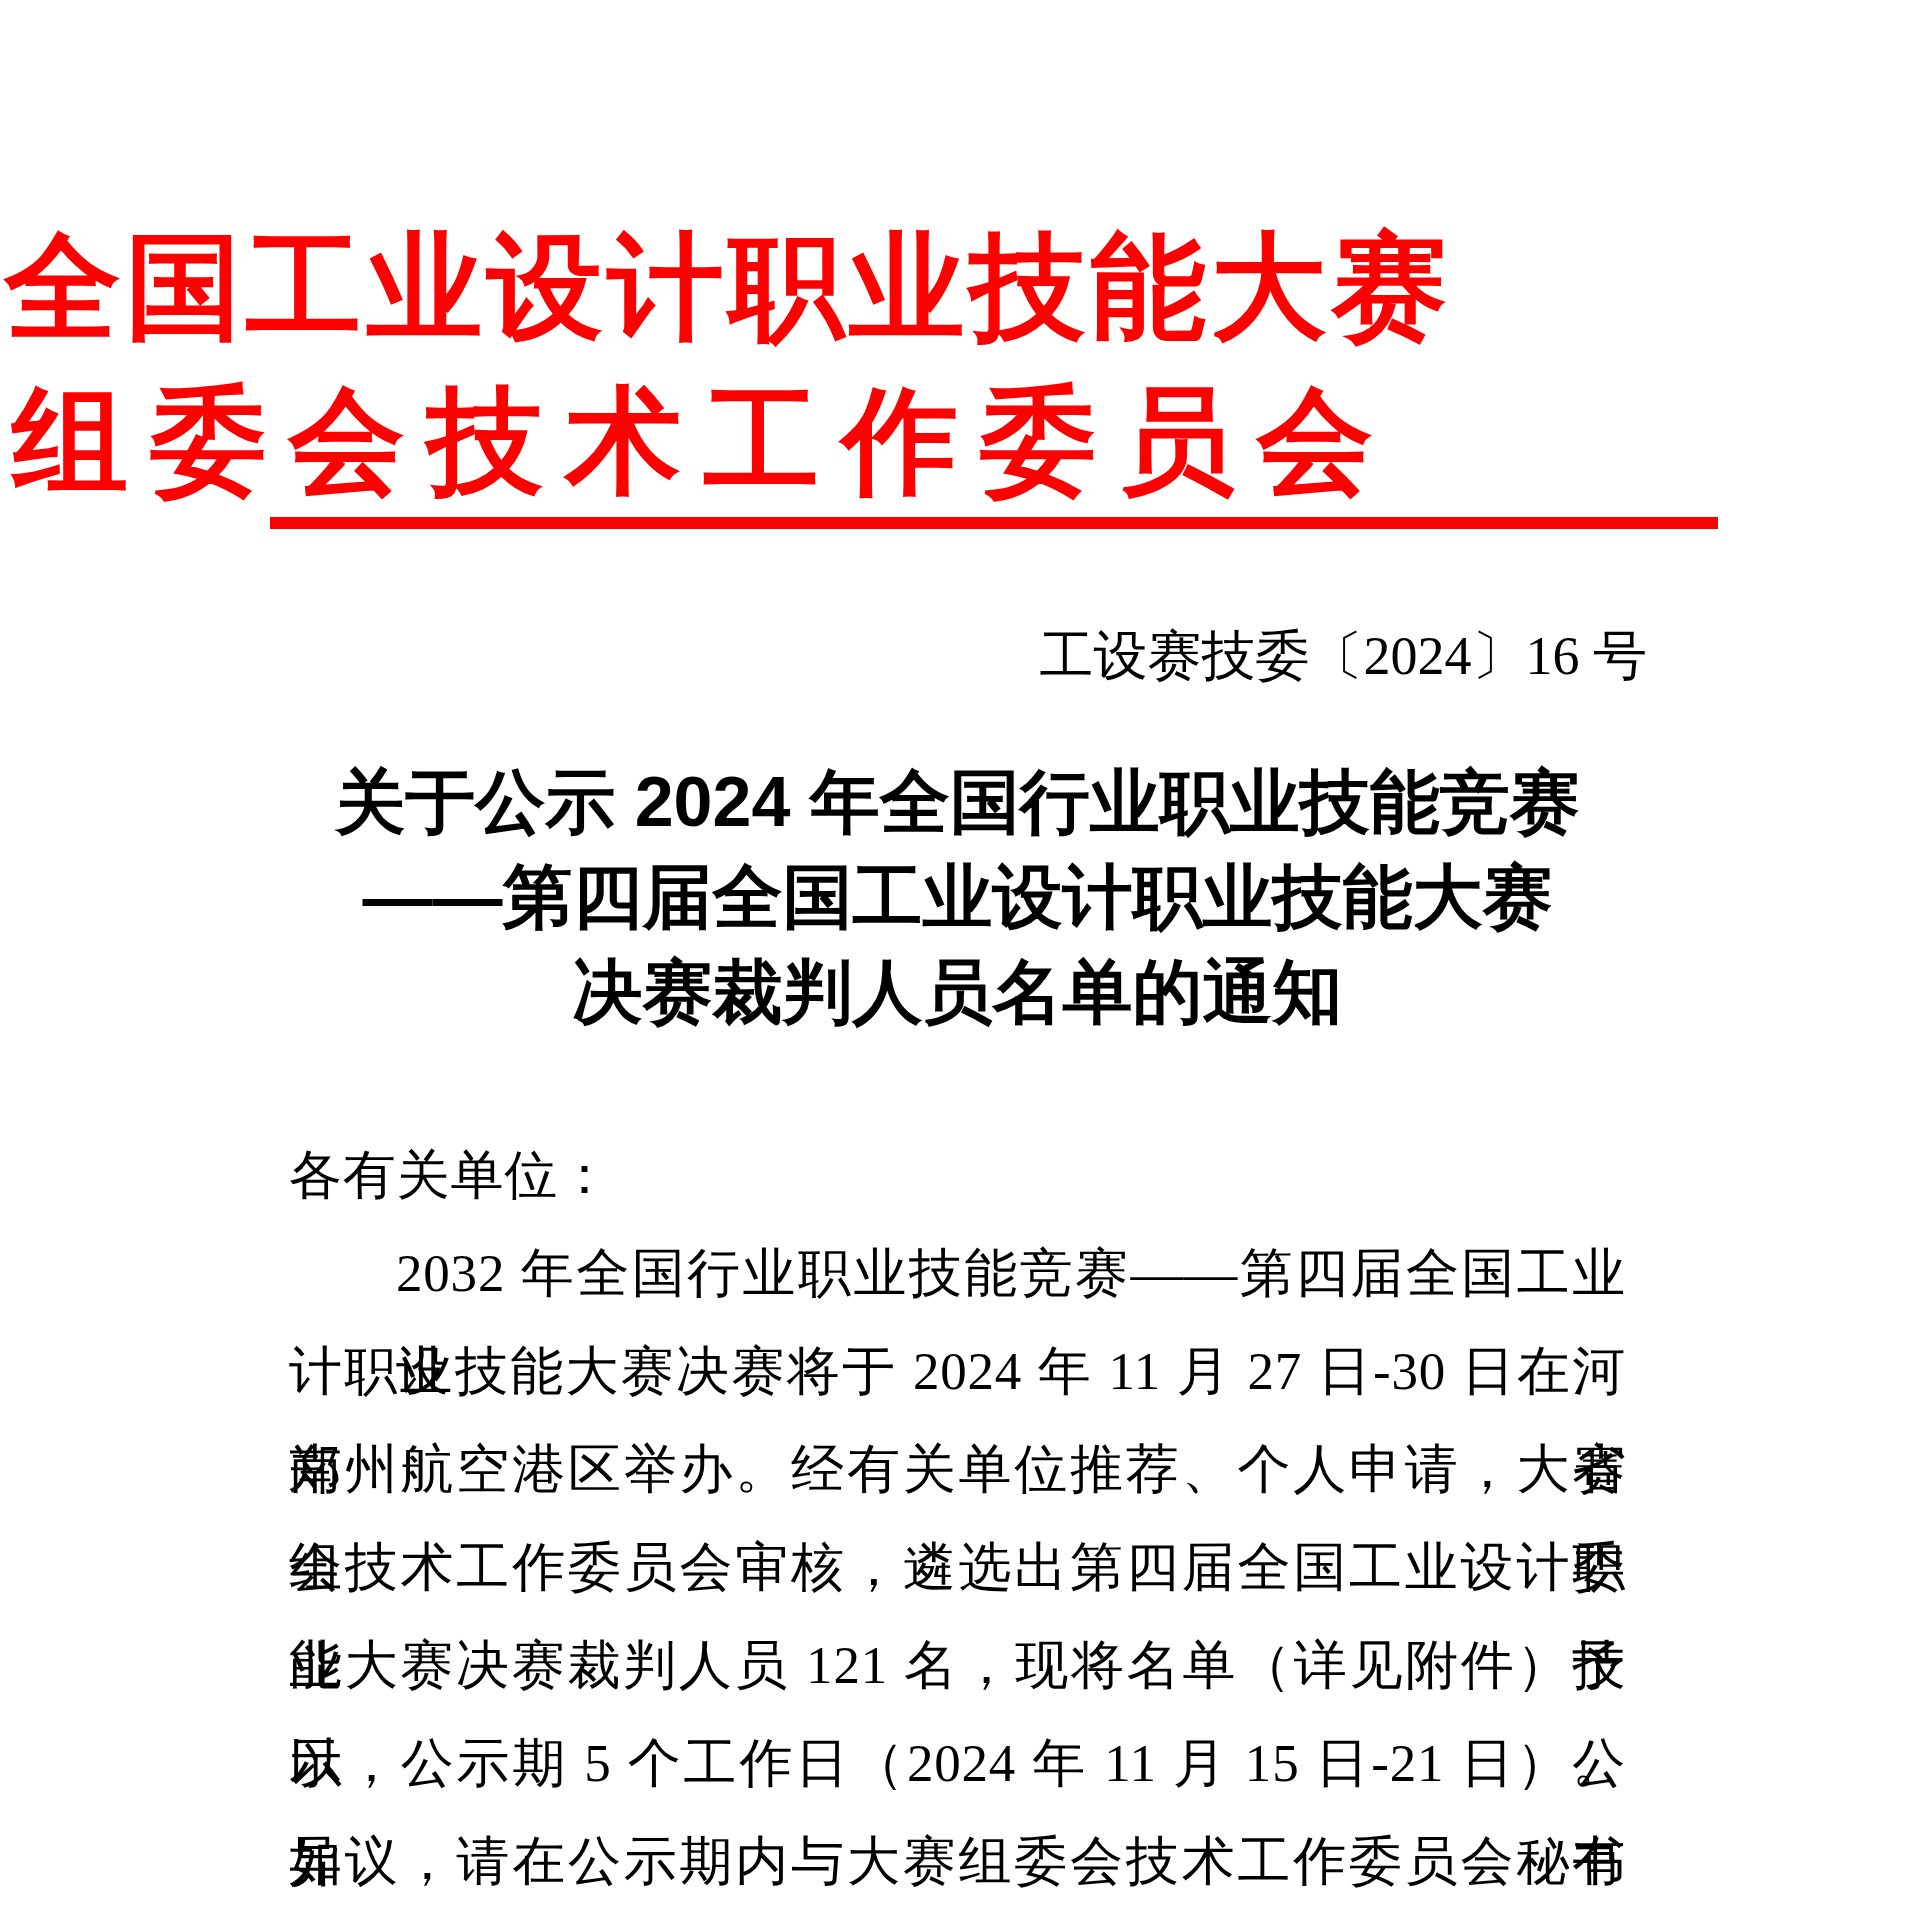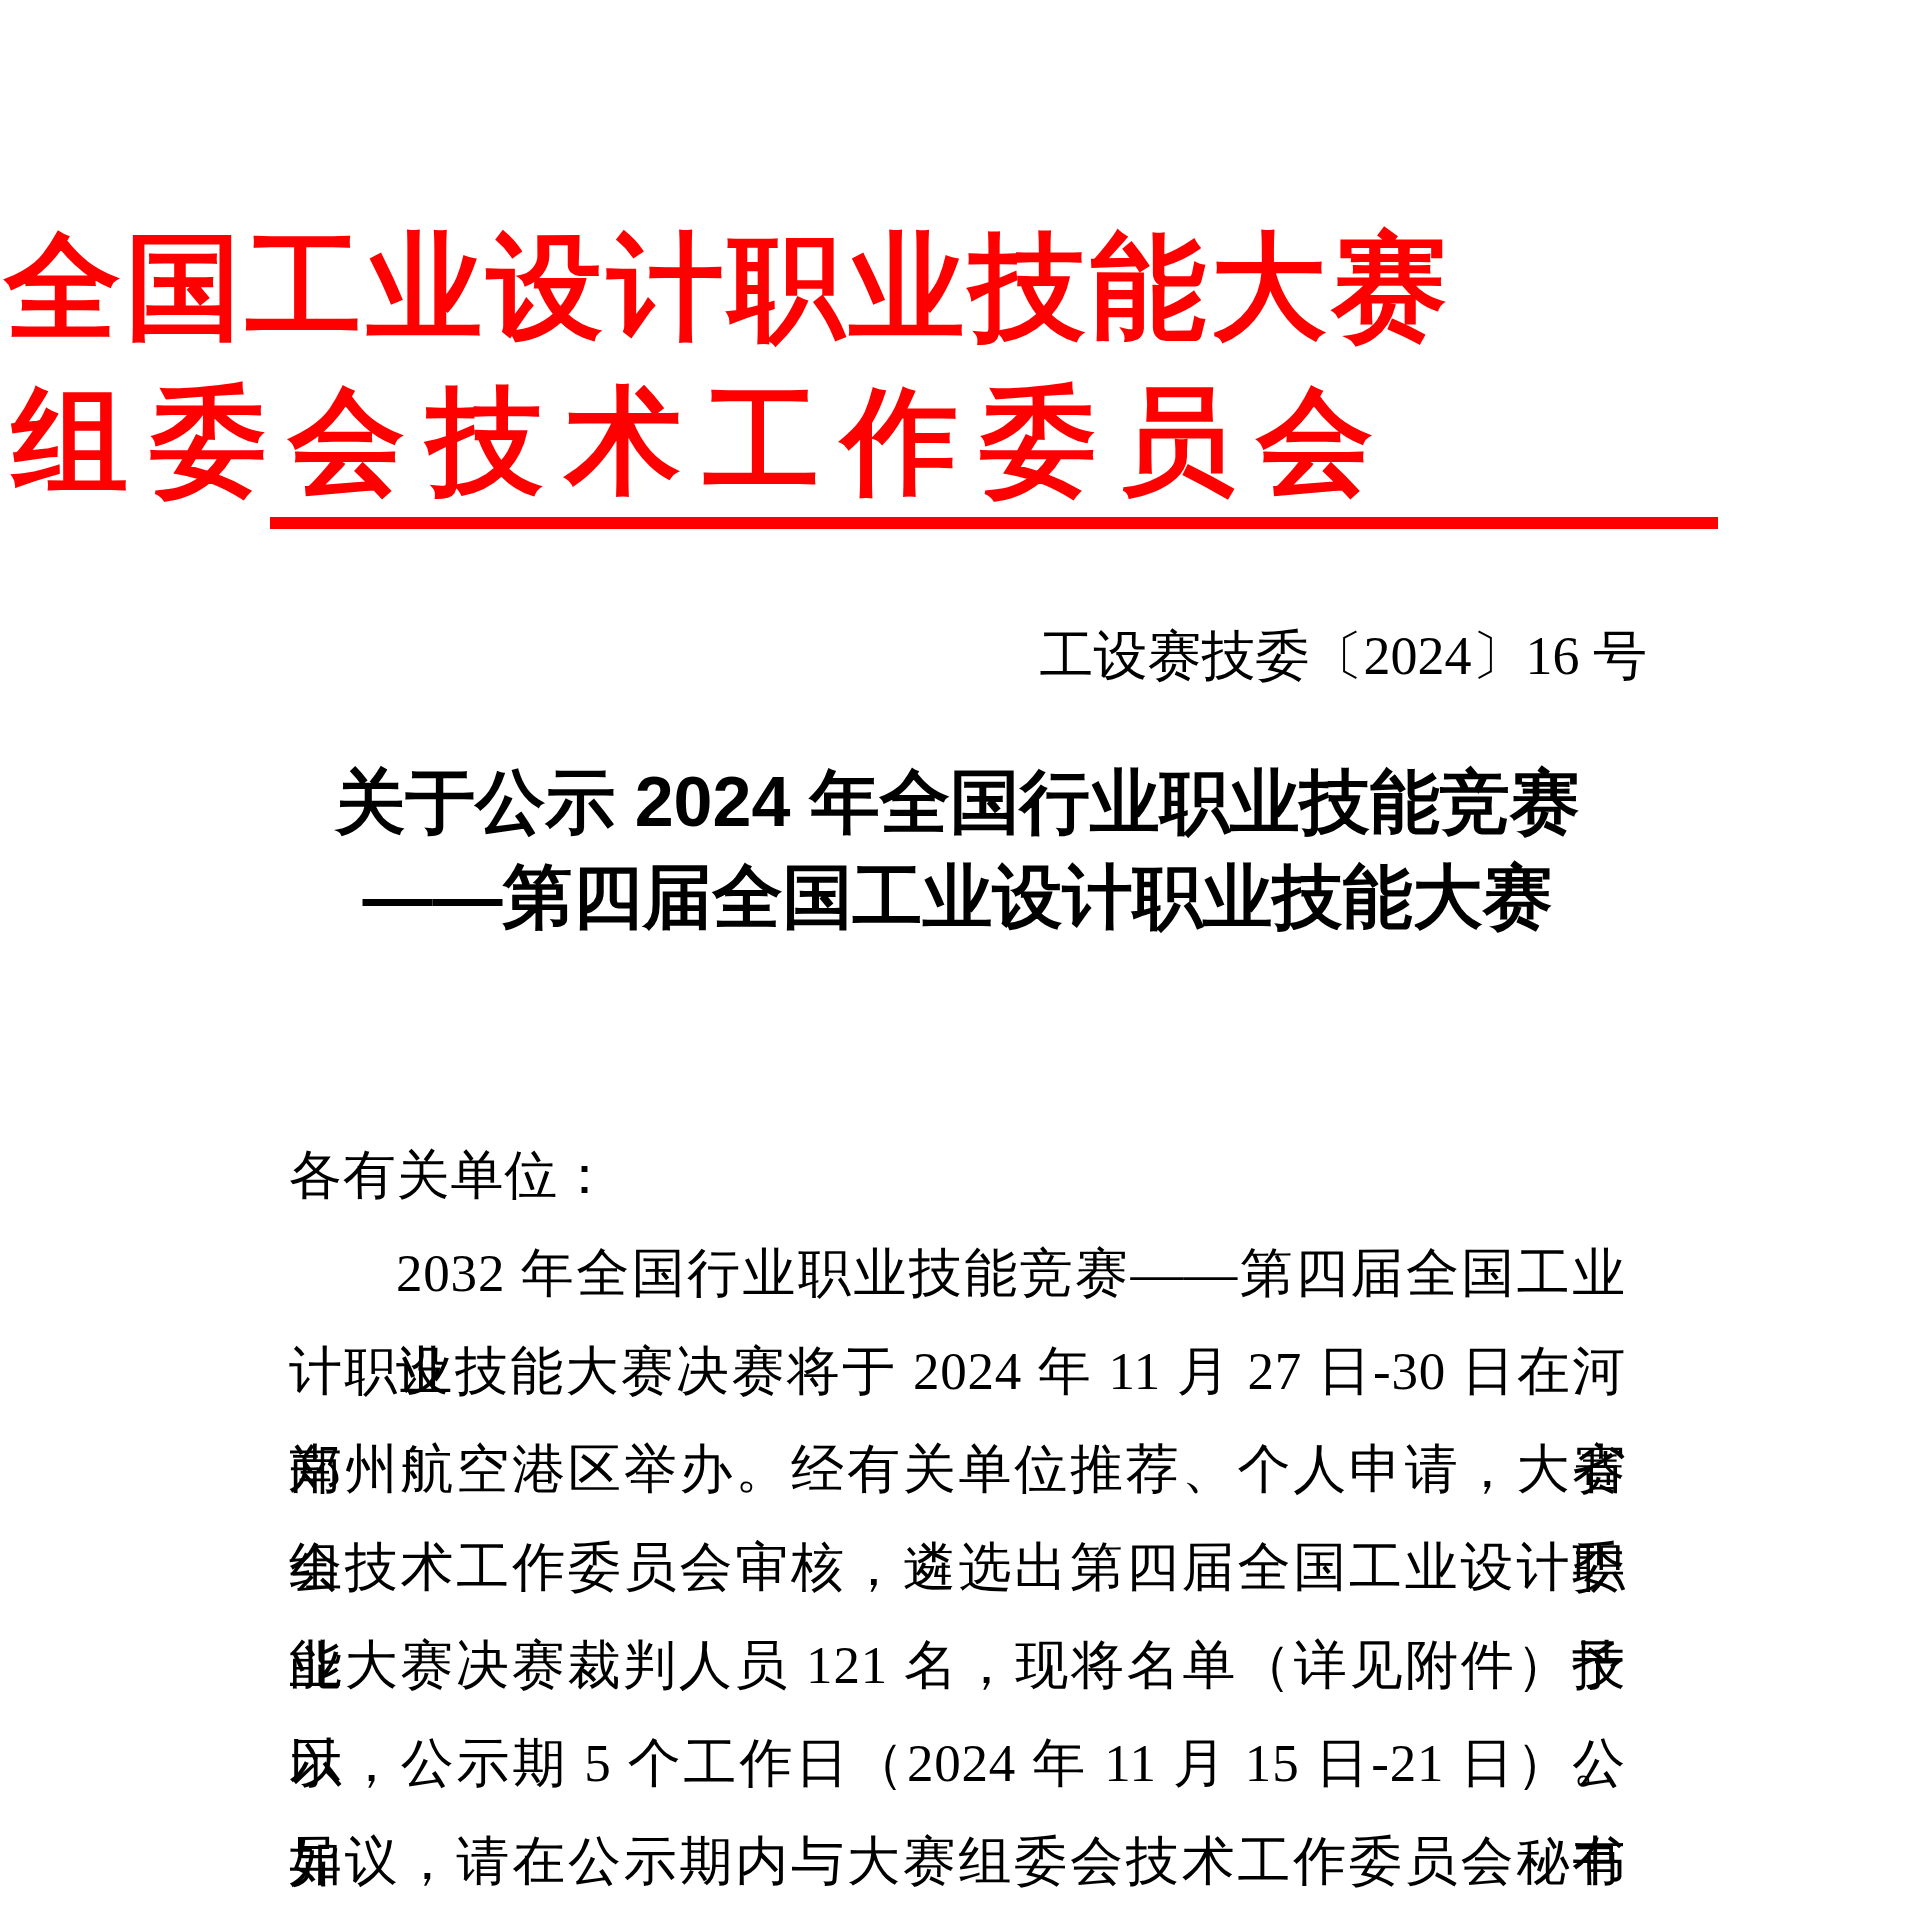--- a/index.html
+++ b/index.html
@@ -101,20 +101,21 @@
     <div class="l2">组委会技术工作委员会</div>
   </div>
 
   <div class="red-rule" style="background: rgb(255, 0, 0);"></div>
 
   <div class="doc-number">工设赛技委〔2024〕16 号</div>
 
   <div class="doc-title">
     <div>关于公示 2024 年全国行业职业技能竞赛</div>
     <div>——第四届全国工业设计职业技能大赛</div>
+    <div>决赛裁判人员名单的通知</div>
   </div>
 
   <div class="body-block">
       <div class="body-line">各有关单位：</div>
       <div class="body-line justify indent">2032 年全国行业职业技能竞赛——第四届全国工业设</div>
       <div class="body-line justify">计职业技能大赛决赛将于 2024 年 11 月 27 日-30 日在河南省</div>
       <div class="body-line justify">郑州航空港区举办。经有关单位推荐、个人申请，大赛组委</div>
       <div class="body-line justify">会技术工作委员会审核，遴选出第四届全国工业设计职业技</div>
       <div class="body-line justify">能大赛决赛裁判人员 121 名，现将名单（详见附件）予以公</div>
       <div class="body-line justify">示，公示期 5 个工作日（2024 年 11 月 15 日-21 日）。如有</div>

